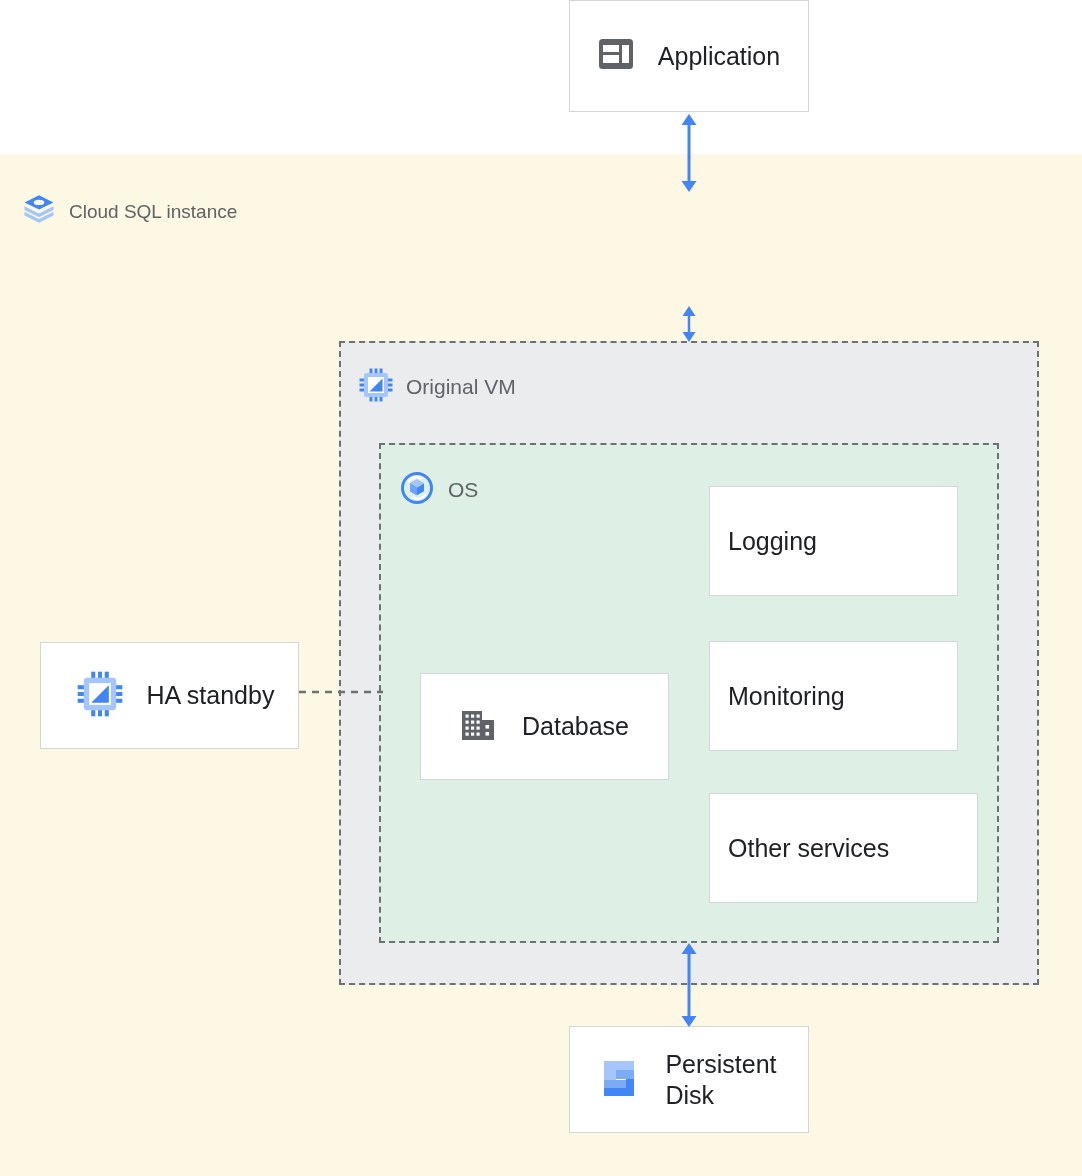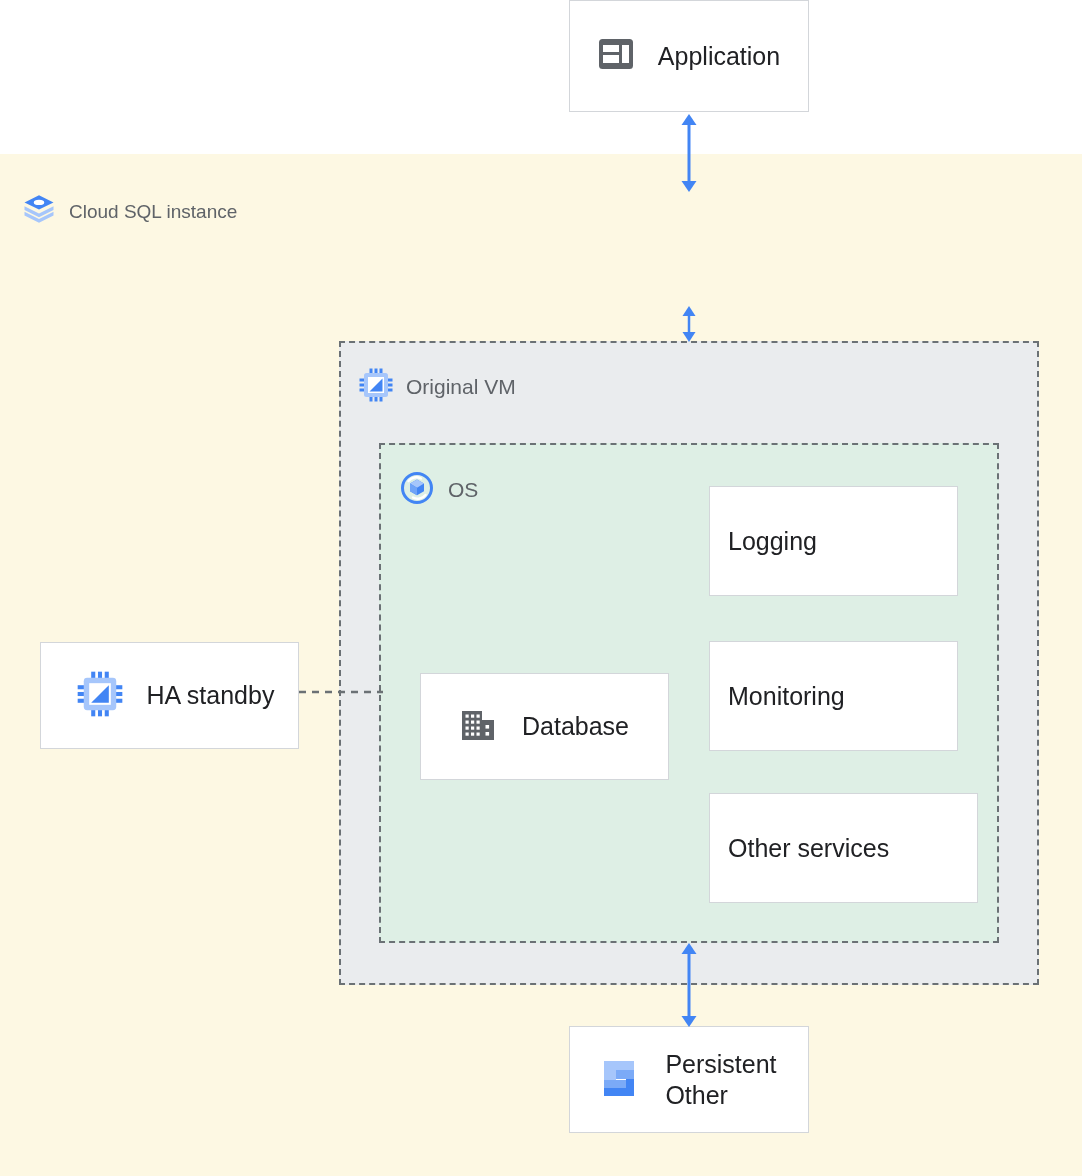--- a/index.html
+++ b/index.html
@@ -242,21 +242,21 @@
       <svg width="40" height="42" viewBox="0 0 40 42">
         <rect x="3" y="4" width="30" height="9" fill="#A6C6FB"></rect>
         <rect x="3" y="13" width="12" height="10" fill="#A6C6FB"></rect>
         <rect x="15" y="13" width="18" height="9" fill="#7BAAF7"></rect>
         <rect x="3" y="23" width="22" height="8" fill="#7BAAF7"></rect>
         <rect x="25" y="22" width="8" height="9" fill="#4285F4"></rect>
         <rect x="3" y="31" width="30" height="8" fill="#4285F4"></rect>
       </svg>
     </span>
     <span class="node-text">Persistent
-Other</span>
+Disk</span>
   </div>
 
   <div class="conn" id="conn-app-staticip">
     <svg width="32" height="82" viewBox="0 0 32 82">
       <line x1="16" y1="9" x2="16" y2="73" stroke="#4285F4" stroke-width="3"></line>
       <path d="M16 2 L23.5 13 L8.5 13 Z" fill="#4285F4"></path>
       <path d="M16 80 L23.5 69 L8.5 69 Z" fill="#4285F4"></path>
     </svg>
   </div>
 

